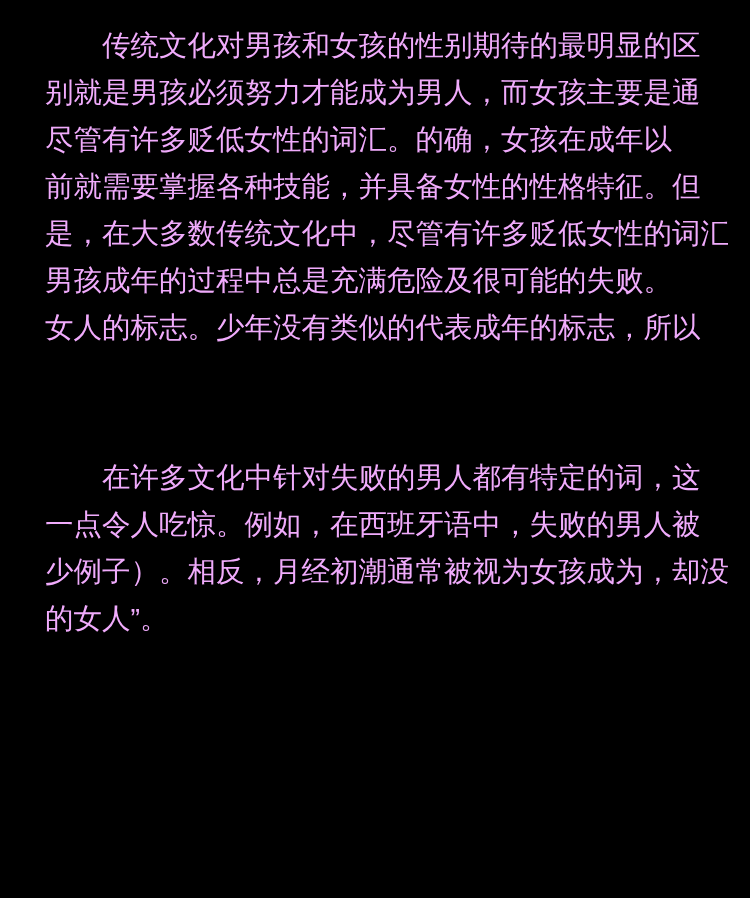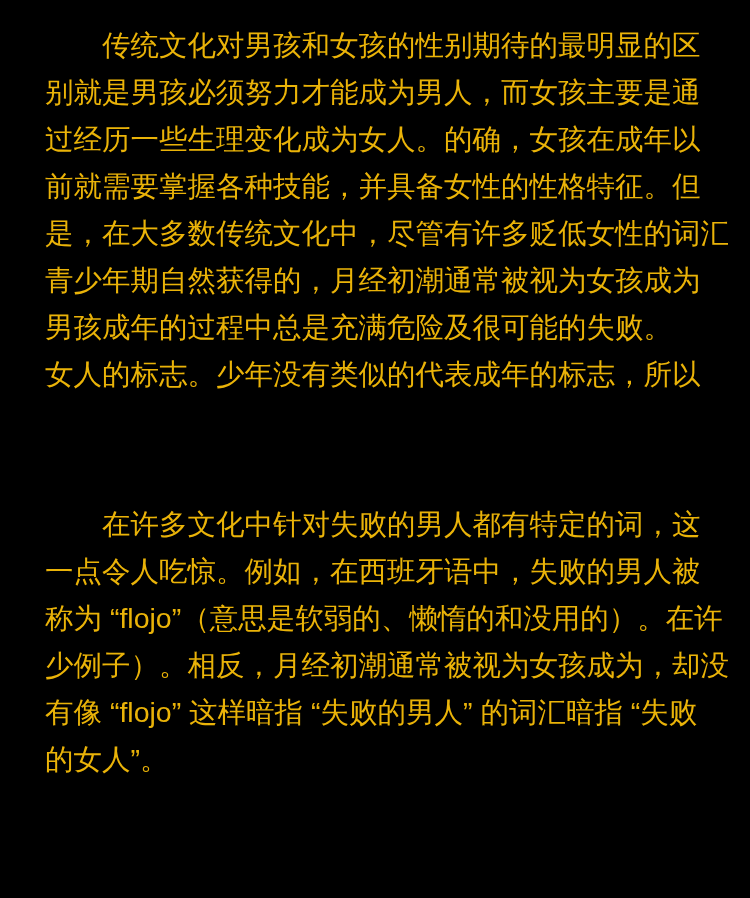--- a/index.html
+++ b/index.html
@@ -33,33 +33,30 @@
     white-space: nowrap;
   }
   .line.indent {
     text-indent: 57px; 
   }
 </style>
 </head>
 <body style="background: rgb(0, 0, 0);">
 
 <div class="page" style="background: rgb(0, 0, 0);">
-  <div class="content" style="color: #eab308;">
+  <div class="content" style="color: #f0abfc;">
       <div class="paragraph">
         <div class="line indent">传统文化对男孩和女孩的性别期待的最明显的区</div>
         <div class="line">别就是男孩必须努力才能成为男人，而女孩主要是通</div>
-        <div class="line">过经历一些生理变化成为女人。的确，女孩在成年以</div>
+        <div class="line">尽管有许多贬低女性的词汇。的确，女孩在成年以</div>
         <div class="line">前就需要掌握各种技能，并具备女性的性格特征。但</div>
         <div class="line">是，在大多数传统文化中，尽管有许多贬低女性的词汇</div>
-        <div class="line">青少年期自然获得的，月经初潮通常被视为女孩成为</div>
         <div class="line">男孩成年的过程中总是充满危险及很可能的失败。</div>
         <div class="line">女人的标志。少年没有类似的代表成年的标志，所以</div>
       </div>
       <div class="paragraph">
         <div class="line indent">在许多文化中针对失败的男人都有特定的词，这</div>
         <div class="line">一点令人吃惊。例如，在西班牙语中，失败的男人被</div>
-        <div class="line">称为 “flojo”（意思是软弱的、懒惰的和没用的）。在许</div>
         <div class="line">少例子）。相反，月经初潮通常被视为女孩成为，却没</div>
-        <div class="line">有像 “flojo” 这样暗指 “失败的男人” 的词汇暗指 “失败</div>
         <div class="line">的女人”。</div>
       </div>
     </div>
 </div>
 
 </body></html>

